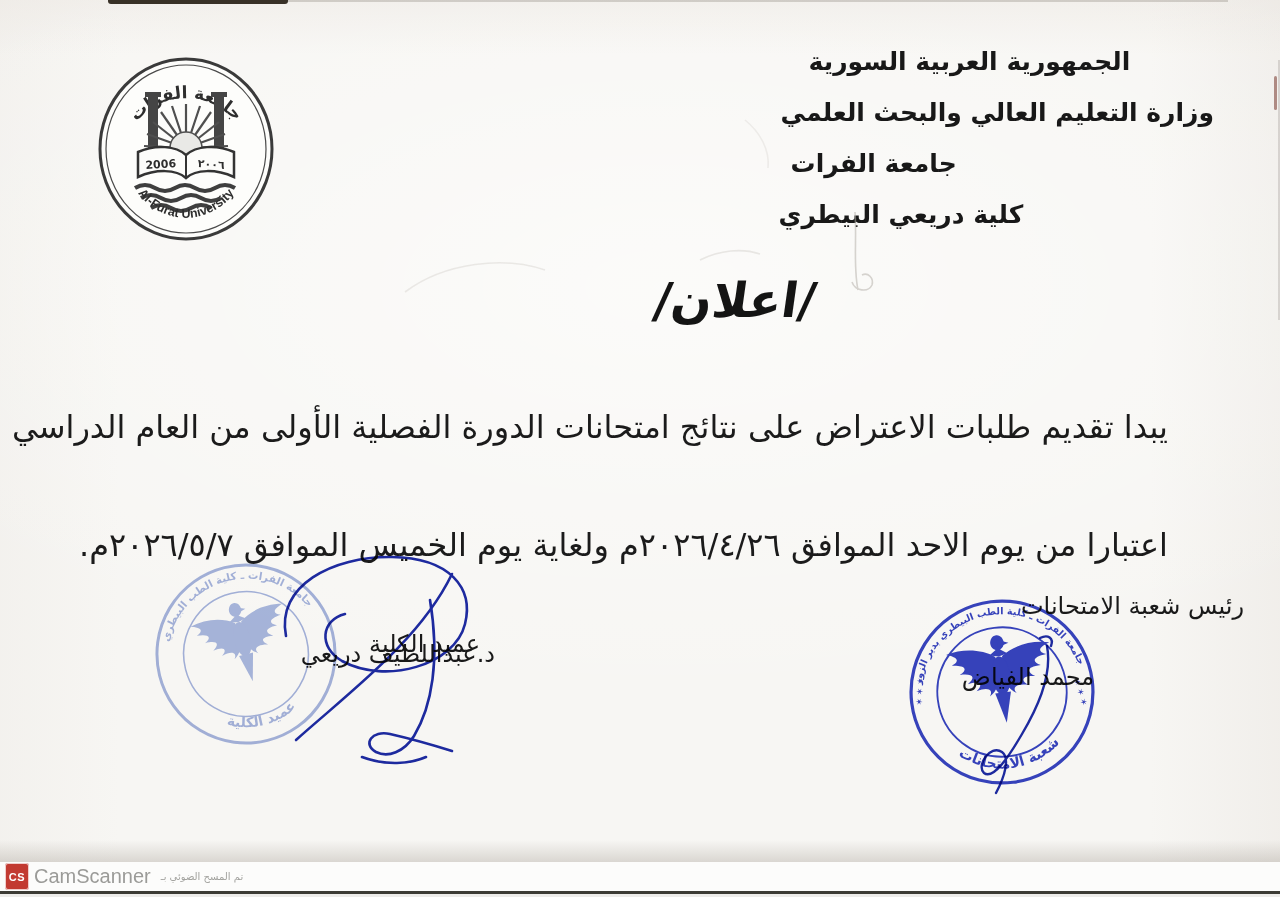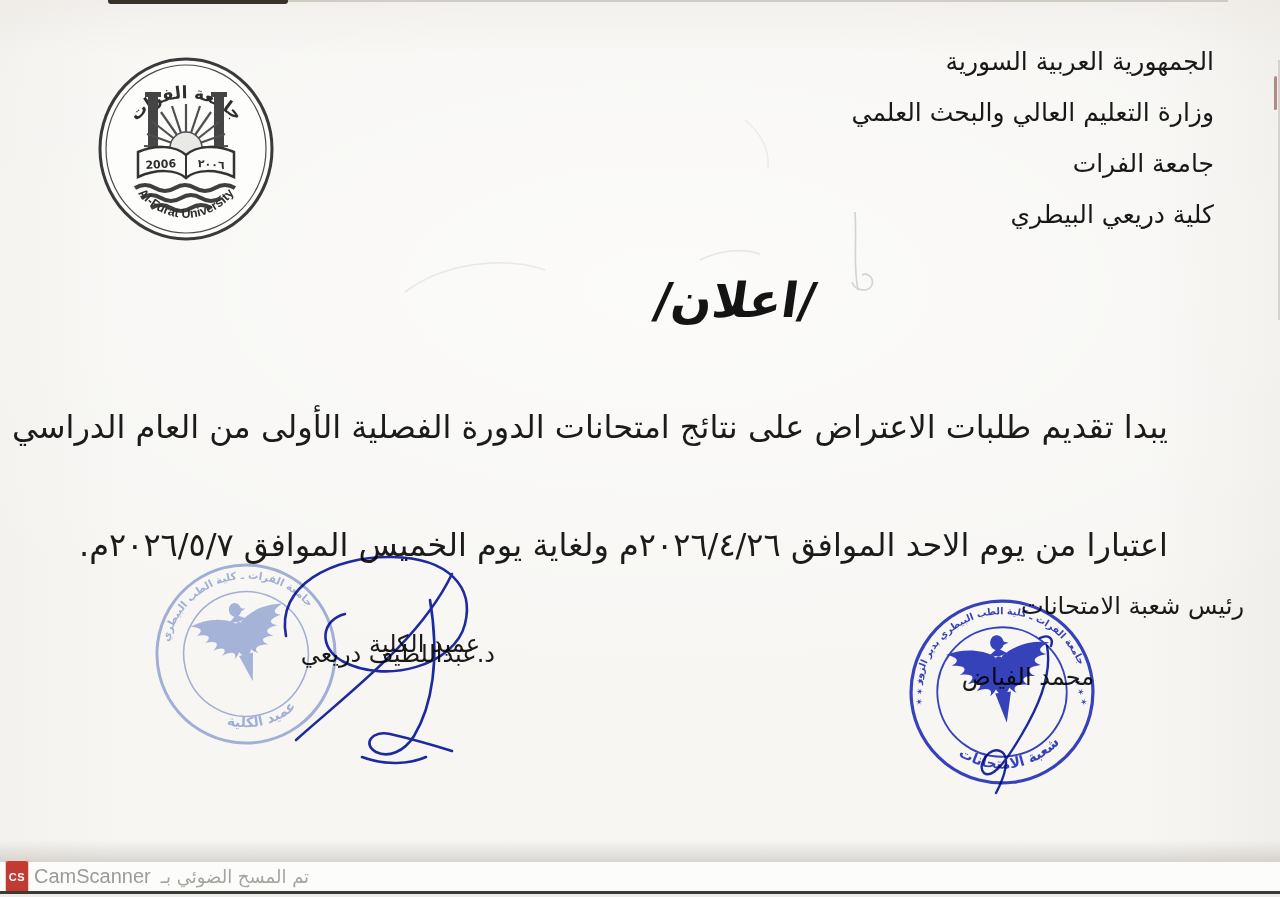--- a/index.html
+++ b/index.html
@@ -13,21 +13,21 @@
       #f7f6f3;
     color:#1c1c1c;
   }
   
   .artifact-top-strip{position:absolute;left:108px;top:0;width:180px;height:4px;background:#241c12;opacity:.9;border-radius:0 0 3px 3px;}
   .artifact-top-line{position:absolute;left:288px;top:0;width:940px;height:2px;background:rgba(120,110,100,0.28);}
   .artifact-right-streak{position:absolute;right:3px;top:76px;width:3px;height:34px;background:#76372c;opacity:.55;border-radius:2px;}
   .artifact-right-edge{position:absolute;right:0;top:60px;width:2px;height:260px;background:rgba(90,80,70,0.18);}
 
   
-  .header{position:absolute;top:36px;right:66px;text-align:right;direction:rtl;font-weight:normal;font-size:25px;line-height:51px;color:#181818;}
+  .header{position:absolute;top:36px;right:66px;text-align:left;direction:rtl;font-weight:bold;font-size:25px;line-height:51px;color:#181818;}
   .header .l1{margin-left:0;padding-left:30px;}
   .header .l2{padding-left:2px;}
   .header .l3{padding-left:12px;}
   .header .l4{padding-left:0;}
 
   .logo{position:absolute;left:95px;top:52px;width:182px;height:192px;color:#3e3e3e;}
 
   .title{
     position:absolute;left:590px;top:272px;width:290px;text-align:center;direction:rtl;
     font-size:48px;font-weight:bold;color:#141414;transform:skewX(-8deg);
@@ -46,23 +46,23 @@
 
   .stamp{position:absolute;mix-blend-mode:multiply;pointer-events:none;}
   .stamp-left{left:152px;top:560px;width:188px;height:188px;transform:rotate(-14deg);opacity:.78;}
   .stamp-right{left:906px;top:596px;width:192px;height:192px;transform:rotate(-7deg);opacity:.95;}
   .sig-svg{position:absolute;left:0;top:0;width:1280px;height:897px;mix-blend-mode:multiply;pointer-events:none;}
   .bleed-svg{position:absolute;left:0;top:0;width:1280px;height:897px;pointer-events:none;}
 
   
   .footer-shadow{position:absolute;left:0;top:840px;width:1280px;height:22px;background:linear-gradient(180deg, rgba(0,0,0,0), rgba(150,142,132,0.30));}
   .footer-bar{position:absolute;left:0;top:862px;width:1280px;height:29px;background:#fcfcfb;display:flex;align-items:center;font-family:"Liberation Sans",sans-serif;}
-  .cs-badge{width:24px;height:34px;margin-left:5px;background:#c23a31;border-radius:3px;color:#fff;font-size:11px;font-weight:bold;display:flex;align-items:center;justify-content:center;letter-spacing:0.5px;box-shadow:inset 0 0 0 1px rgba(255,255,255,0.75);}
+  .cs-badge{width:24px;height:27px;margin-left:5px;background:#c23a31;border-radius:3px;color:#fff;font-size:11px;font-weight:bold;display:flex;align-items:center;justify-content:center;letter-spacing:0.5px;box-shadow:inset 0 0 0 1px rgba(255,255,255,0.75);}
   .cs-brand{margin-left:5px;font-size:20px;color:#9b9b98;}
-  .cs-label{margin-left:10px;direction:rtl;font-size:18px;color:#a3a39f;font-family:"DejaVu Sans",sans-serif;}
+  .cs-label{margin-left:10px;direction:rtl;font-size:10px;color:#a3a39f;font-family:"DejaVu Sans",sans-serif;}
   .footer-line{position:absolute;left:0;top:891px;width:1280px;height:3px;background:#3c3b35;}
   .footer-below{position:absolute;left:0;top:894px;width:1280px;height:3px;background:#edecea;}
 </style>
 </head>
 <body>
 
 <div class="paper">
 
   <div class="artifact-top-strip"></div>
   <div class="artifact-top-line"></div>

